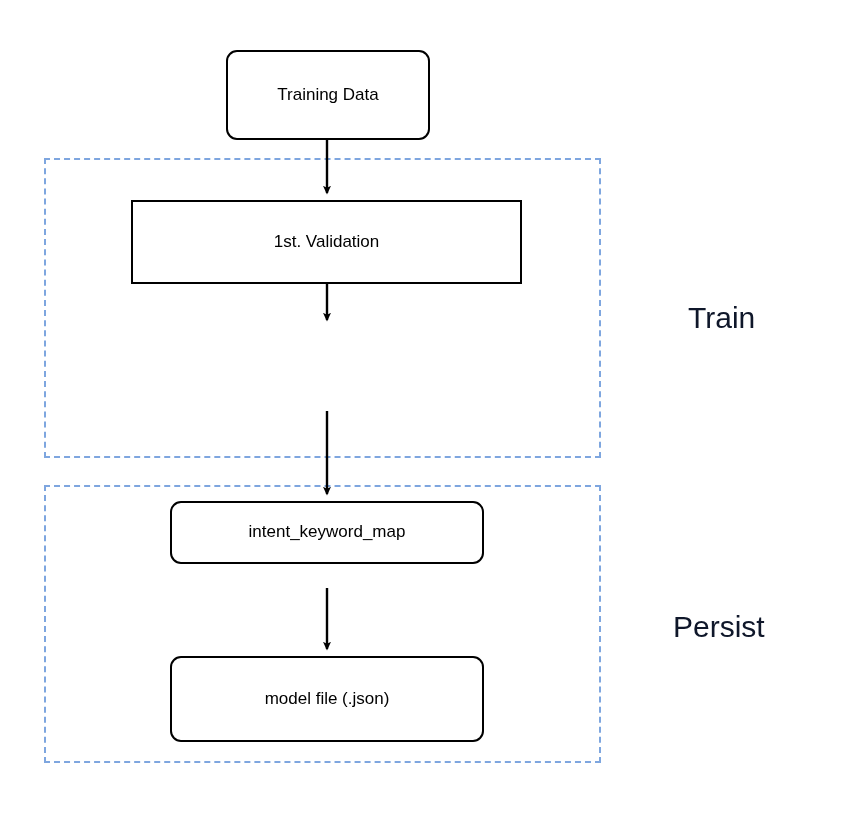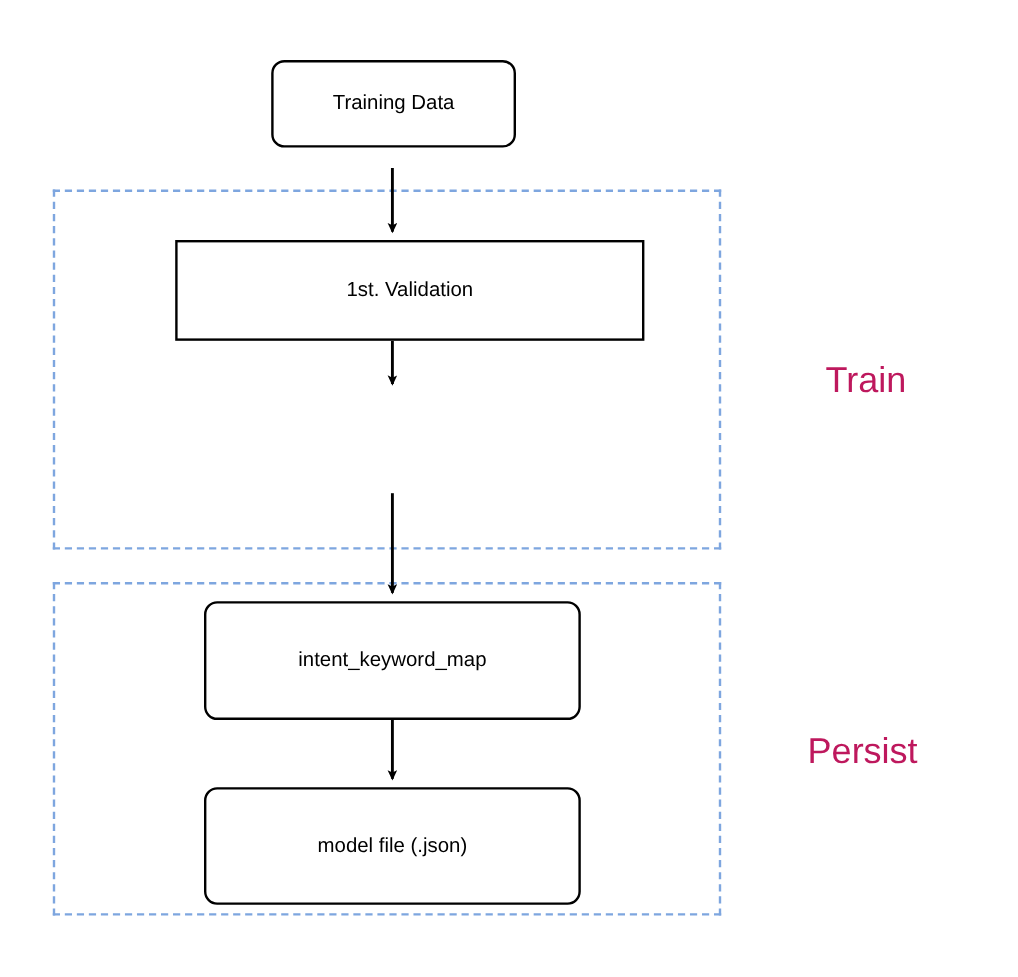--- a/index.html
+++ b/index.html
@@ -34,21 +34,21 @@
   }
   #group-persist {
     left: 44px;
     top: 485px;
     width: 557px;
     height: 278px;
   }
   
   .group-label {
     position: absolute;
-    color: #be185d;
+    color: #0f172a;
     font-size: 30px;
     line-height: 1;
     white-space: nowrap;
     font-family: "Liberation Sans", sans-serif;
   }
   #label-train {
     left: 688px;
     top: 303px;
   }
   #label-persist {
@@ -74,45 +74,45 @@
   .node.rounded {
     border-radius: 11px;
   }
   .node.square {
     border-radius: 0;
   }
   #node-training-data {
     left: 226px;
     top: 50px;
     width: 204px;
-    height: 73px;
+    height: 90px;
   }
   #node-validation-1 {
-    left: 146px;
+    left: 131px;
     top: 200px;
     width: 391px;
     height: 84px;
   }
   #node-validation-2 {
     left: 131px;
     top: 327px;
     width: 391px;
     height: 84px;
   }
   #node-intent-keyword-map {
     left: 170px;
     top: 501px;
     width: 314px;
-    height: 99px;
+    height: 63px;
   }
   #node-model-file {
     left: 170px;
     top: 656px;
     width: 314px;
-    height: 98px;
+    height: 86px;
   }
   
   #connectors {
     position: absolute;
     left: 0;
     top: 0;
     width: 848px;
     height: 814px;
     pointer-events: none;
   }

